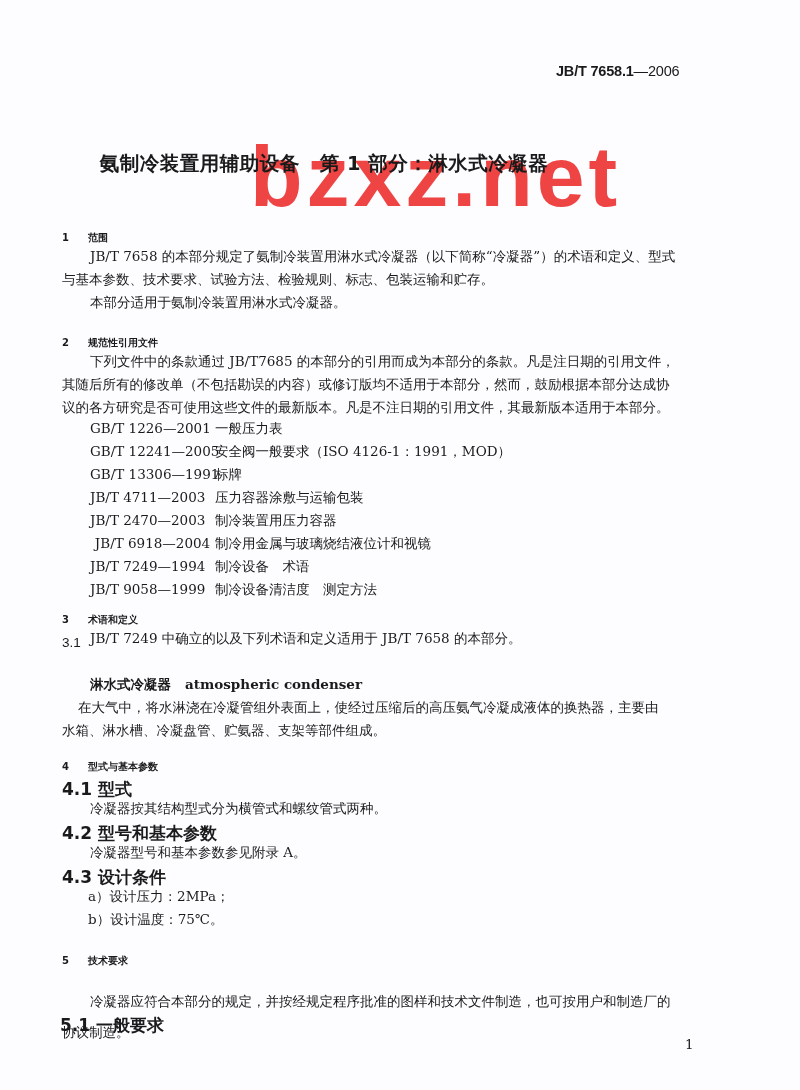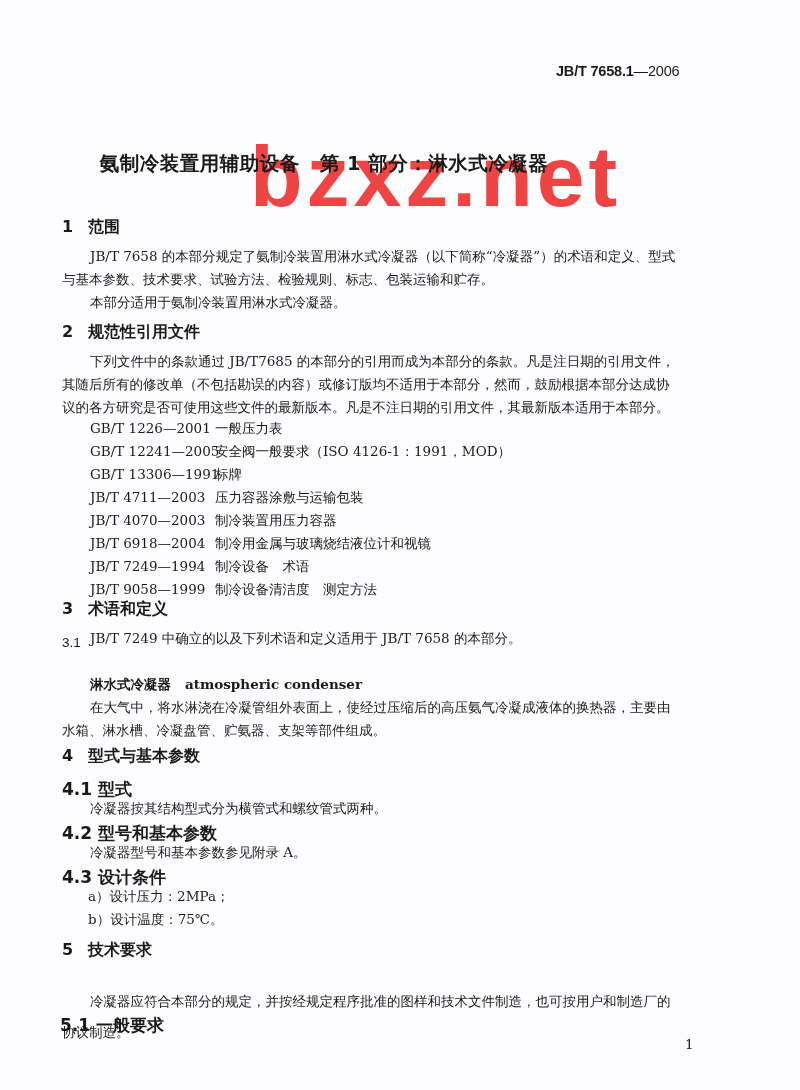--- a/index.html
+++ b/index.html
@@ -5,21 +5,21 @@
     html, body { margin: 0; padding: 0; }
     body {
       width: 800px; height: 1090px; background: #fdfcff; position: relative; overflow: hidden;
       font-family: "DejaVu Serif", "Liberation Serif", serif; color: #1a1a1a;
     }
     .abs { position: absolute; white-space: nowrap; }
     .docno { left: 556px; top: 63px; font-family: "Liberation Sans", sans-serif; font-size: 14.5px; font-weight: bold; letter-spacing: -0.2px; }
     .docno .y { font-weight: normal; }
     .title { left: 0; width: 648px; top: 150px; text-align: center; font-family: "DejaVu Sans", sans-serif; font-weight: bold; font-size: 19.5px; letter-spacing: 0.5px; }
     .watermark { left: 250px; top: 127px; font-family: "Liberation Sans", sans-serif; font-weight: bold; font-size: 86px; color: #ef4444; letter-spacing: 4px; z-index: 0; }
-    .h1 { font-family: "DejaVu Sans", sans-serif; font-size: 16px; font-weight: bold; }
+    .h1 { font-family: "DejaVu Sans", sans-serif; font-size: 10px; font-weight: bold; margin-top: 14px; }
     .h1 .num { display: inline-block; width: 26px; }
     .h2 { font-family: "DejaVu Sans", sans-serif; font-size: 17px; font-weight: bold; }
     .h2 .num { display: inline-block; width: 36px; }
     .p { font-size: 13.5px; }
     .ref { left: 90px; font-size: 13.5px; }
     .ref .code { display: inline-block; width: 125px; }
     .pageno { left: 685px; top: 1036px; font-size: 13.5px; }
     .txt { z-index: 1; }
   </style>
 </head>
@@ -44,34 +44,34 @@
   <span class="num">2</span><span>规范性引用文件</span>
 </div>
 <div class="abs p txt" style="left:90px;top:353px;">下列文件中的条款通过 JB/T7685 的本部分的引用而成为本部分的条款。凡是注日期的引用文件，</div>
 <div class="abs p txt" style="left:62px;top:376px;text-align:center;">其随后所有的修改单（不包括勘误的内容）或修订版均不适用于本部分，然而，鼓励根据本部分达成协</div>
 <div class="abs p txt" style="left:62px;top:399px;">议的各方研究是否可使用这些文件的最新版本。凡是不注日期的引用文件，其最新版本适用于本部分。</div>
 
 <div class="abs ref txt" style="top:420px;"><span class="code">GB/T 1226—2001</span><span>一般压力表</span></div>
 <div class="abs ref txt" style="top:443px;"><span class="code">GB/T 12241—2005</span><span>安全阀一般要求（ISO 4126-1：1991，MOD）</span></div>
 <div class="abs ref txt" style="top:466px;"><span class="code">GB/T 13306—1991</span><span>标牌</span></div>
 <div class="abs ref txt" style="top:489px;"><span class="code">JB/T 4711—2003</span><span>压力容器涂敷与运输包装</span></div>
-<div class="abs ref txt" style="top:512px;"><span class="code">JB/T 4070—2003</span><span>制冷装置用压力容器</span></div>
-<div class="abs ref txt" style="top:535px;"><span class="code">JB/T 6918—2004</span><span>制冷用金属与玻璃烧结液位计和视镜</span></div>
+<div class="abs ref txt" style="top:512px;"><span class="code">JB/T 2470—2003</span><span>制冷装置用压力容器</span></div>
+<div class="abs ref txt" style="top:535px;text-align:center;"><span class="code">JB/T 6918—2004</span><span>制冷用金属与玻璃烧结液位计和视镜</span></div>
 <div class="abs ref txt" style="top:558px;"><span class="code">JB/T 7249—1994</span><span>制冷设备　术语</span></div>
 <div class="abs ref txt" style="top:581px;"><span class="code">JB/T 9058—1999</span><span>制冷设备清洁度　测定方法</span></div>
 
 <div class="abs h1 txt" style="left:62px;top:599px;">
   <span class="num">3</span><span>术语和定义</span>
 </div>
 <div class="abs p txt" style="left:90px;top:630px;">JB/T 7249 中确立的以及下列术语和定义适用于 JB/T 7658 的本部分。</div>
 <div class="abs p txt" style="left:62px;top:635px;font-family:Liberation Sans, sans-serif;">3.1</div>
 <div class="abs p txt" style="left:90px;top:676px;font-weight:bold;">
   <span>淋水式冷凝器</span><span style="display:inline-block;width:14px;"></span><span>atmospheric condenser</span>
 </div>
-<div class="abs p txt" style="left:90px;top:699px;text-align:right;">在大气中，将水淋浇在冷凝管组外表面上，使经过压缩后的高压氨气冷凝成液体的换热器，主要由</div>
+<div class="abs p txt" style="left:78px;top:699px;text-align:right;">在大气中，将水淋浇在冷凝管组外表面上，使经过压缩后的高压氨气冷凝成液体的换热器，主要由</div>
 <div class="abs p txt" style="left:62px;top:722px;">水箱、淋水槽、冷凝盘管、贮氨器、支架等部件组成。</div>
 
 <div class="abs h1 txt" style="left:62px;top:746px;">
   <span class="num">4</span><span>型式与基本参数</span>
 </div>
 <div class="abs h2 txt" style="left:62px;top:778px;">
   <span class="num">4.1</span><span>型式</span>
 </div>
 <div class="abs p txt" style="left:90px;top:800px;">冷凝器按其结构型式分为横管式和螺纹管式两种。</div>
 <div class="abs h2 txt" style="left:62px;top:822px;">

